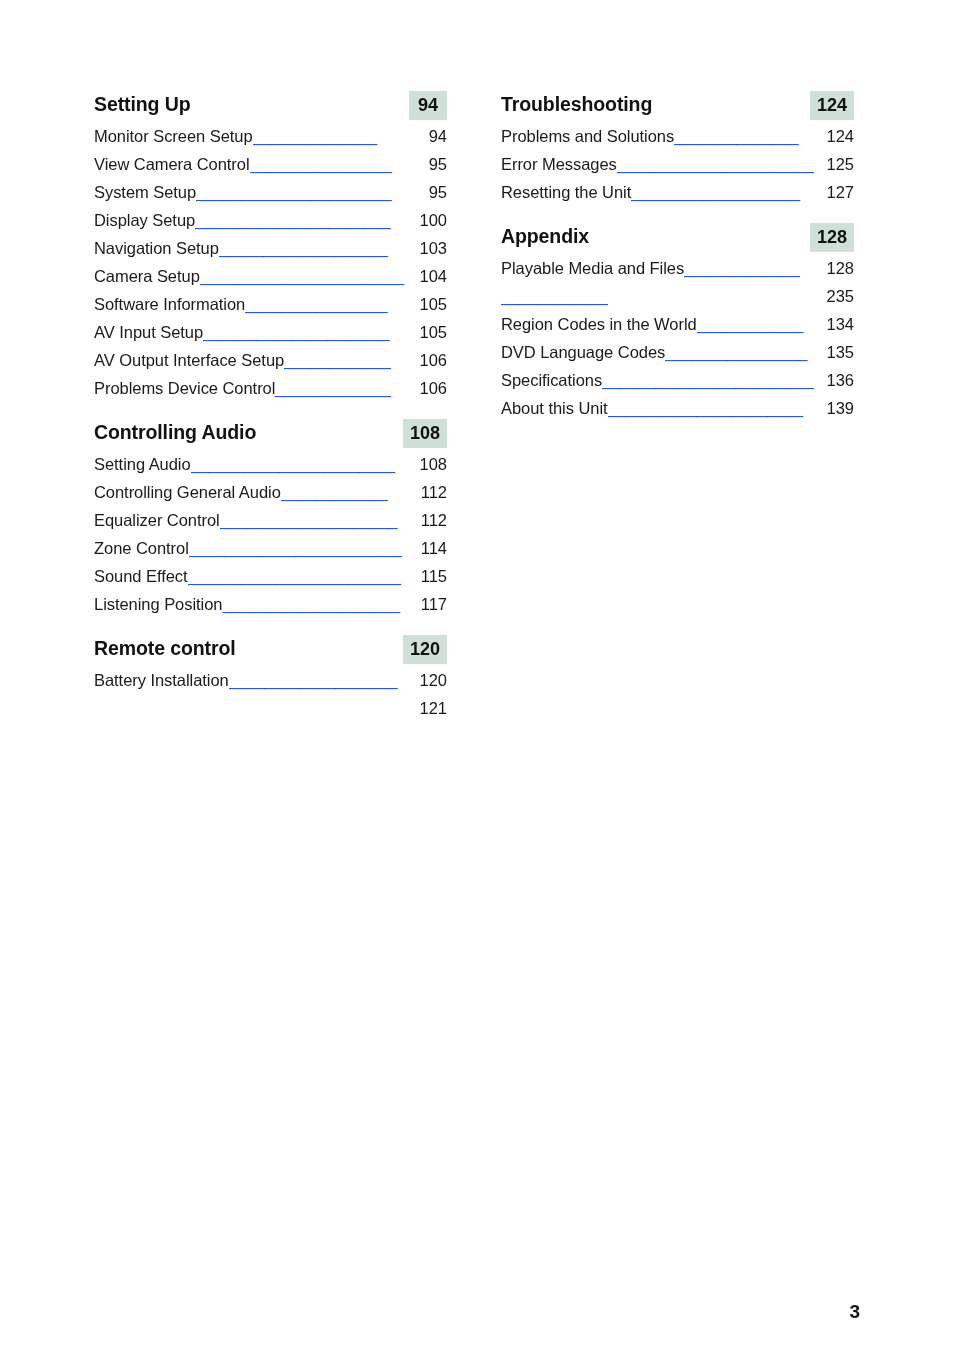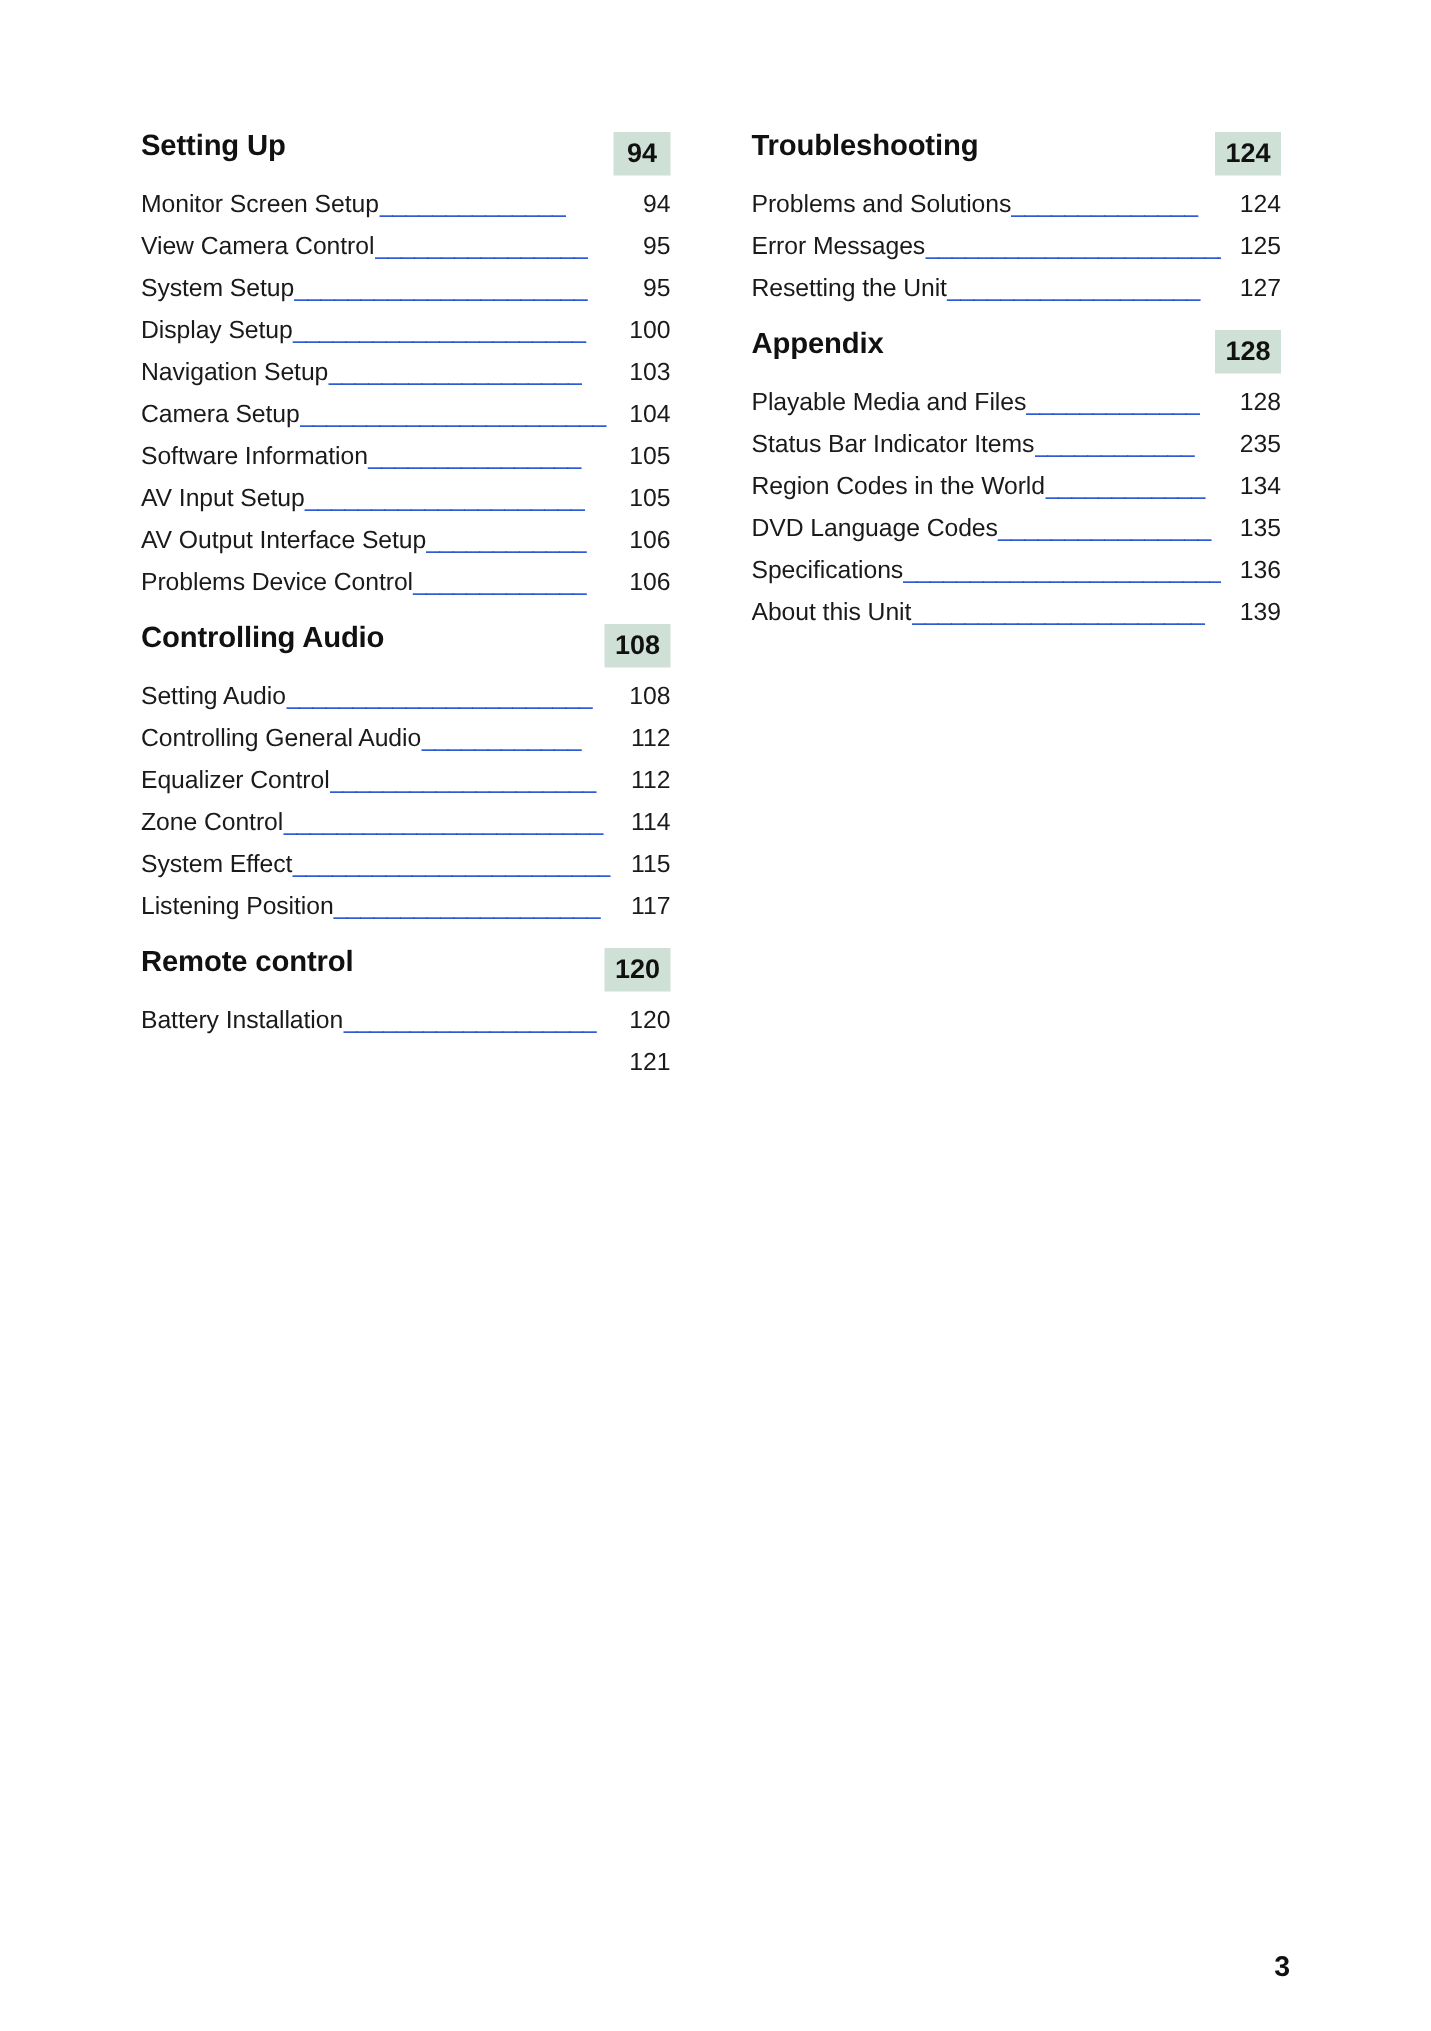--- a/index.html
+++ b/index.html
@@ -36,21 +36,21 @@
   }
 
   .column {
     width: 353px;
     flex: 0 0 353px;
   }
 
   
   .section {
     display: flex;
-    align-items: flex-start;
+    align-items: center;
     justify-content: space-between;
     height: 34px;
     margin-top: 14px;
   }
   .section:first-child {
     margin-top: 0;
   }
   .section-title {
     font-size: 19.5px;
     font-weight: bold;
@@ -198,21 +198,21 @@
           <span class="entry-label">Equalizer Control</span>
           <span class="entry-leader">____________________</span>
           <span class="entry-page">112</span>
         </div>
         <div class="entry">
           <span class="entry-label">Zone Control</span>
           <span class="entry-leader">________________________</span>
           <span class="entry-page">114</span>
         </div>
         <div class="entry">
-          <span class="entry-label">System Effect</span>
+          <span class="entry-label">Sound Effect</span>
           <span class="entry-leader">________________________</span>
           <span class="entry-page">115</span>
         </div>
         <div class="entry">
           <span class="entry-label">Listening Position</span>
           <span class="entry-leader">____________________</span>
           <span class="entry-page">117</span>
         </div>
         <div class="section">
           <span class="section-title">Remote control</span>
@@ -252,21 +252,20 @@
         <div class="section">
           <span class="section-title">Appendix</span>
           <span class="section-page">128</span>
         </div>
         <div class="entry">
           <span class="entry-label">Playable Media and Files</span>
           <span class="entry-leader">_____________</span>
           <span class="entry-page">128</span>
         </div>
         <div class="entry">
-          <span class="entry-label">Status Bar Indicator Items</span>
           <span class="entry-leader">____________</span>
           <span class="entry-page">235</span>
         </div>
         <div class="entry">
           <span class="entry-label">Region Codes in the World</span>
           <span class="entry-leader">____________</span>
           <span class="entry-page">134</span>
         </div>
         <div class="entry">
           <span class="entry-label">DVD Language Codes</span>

